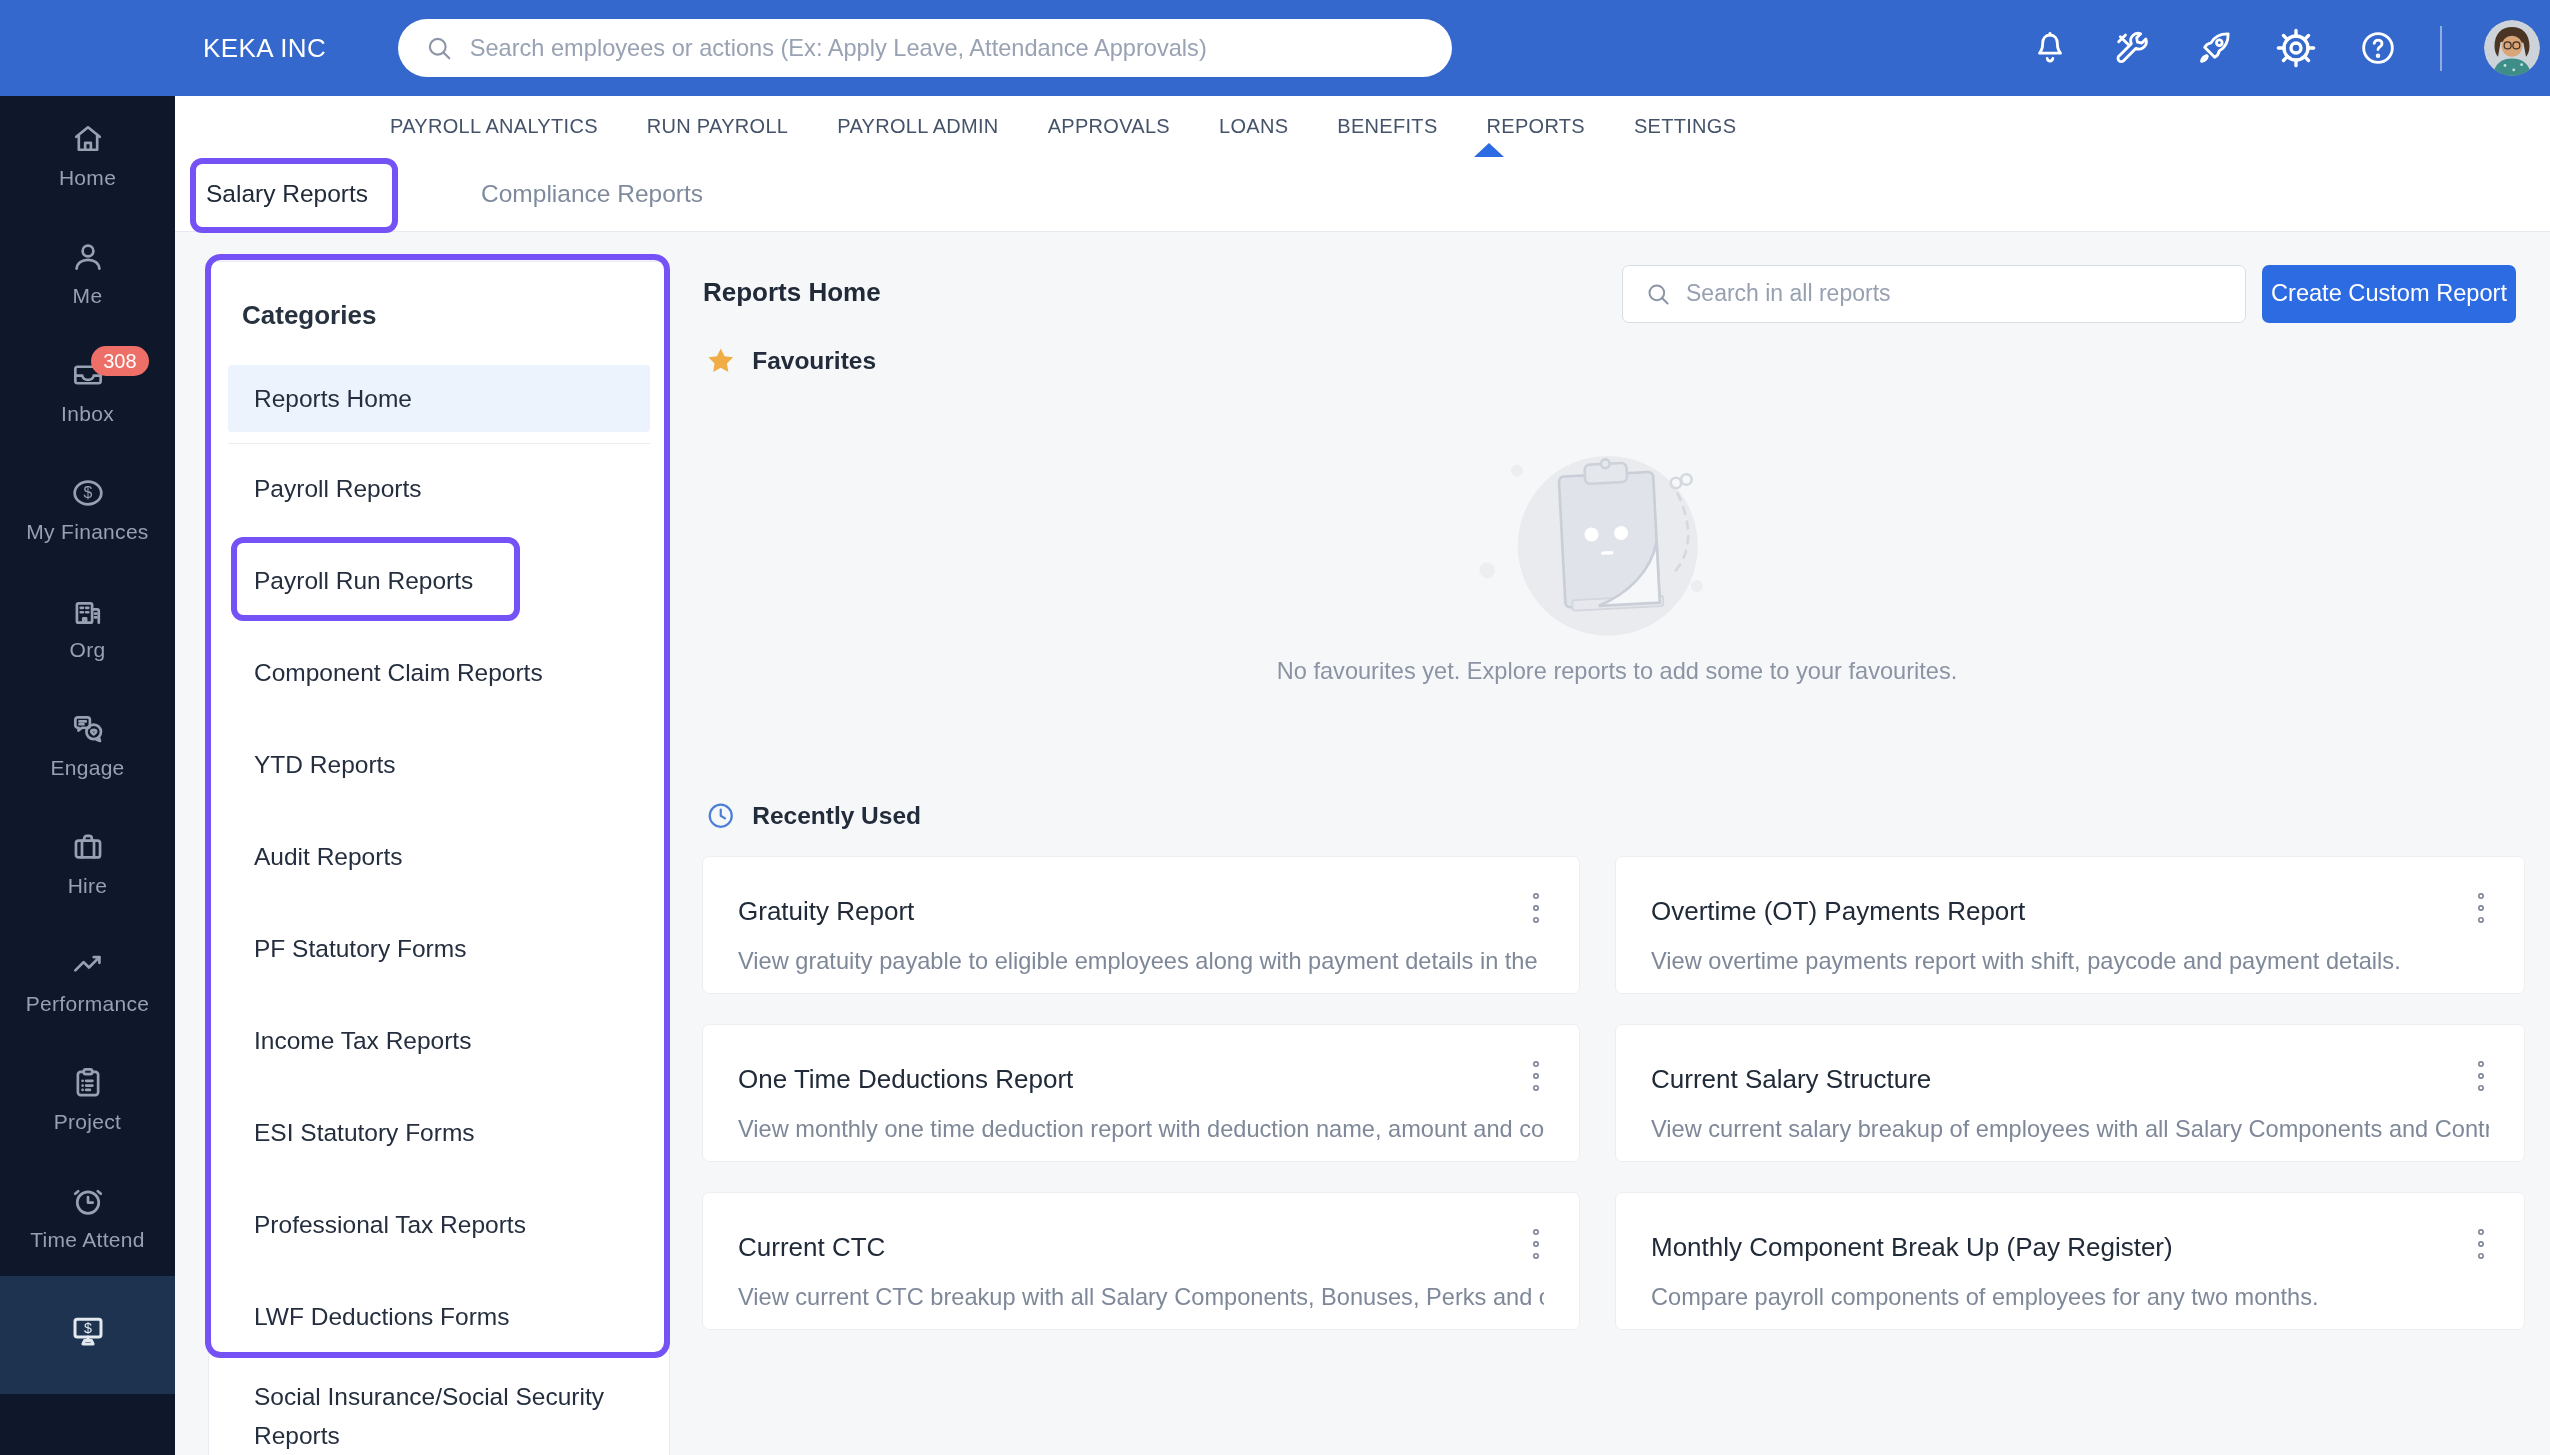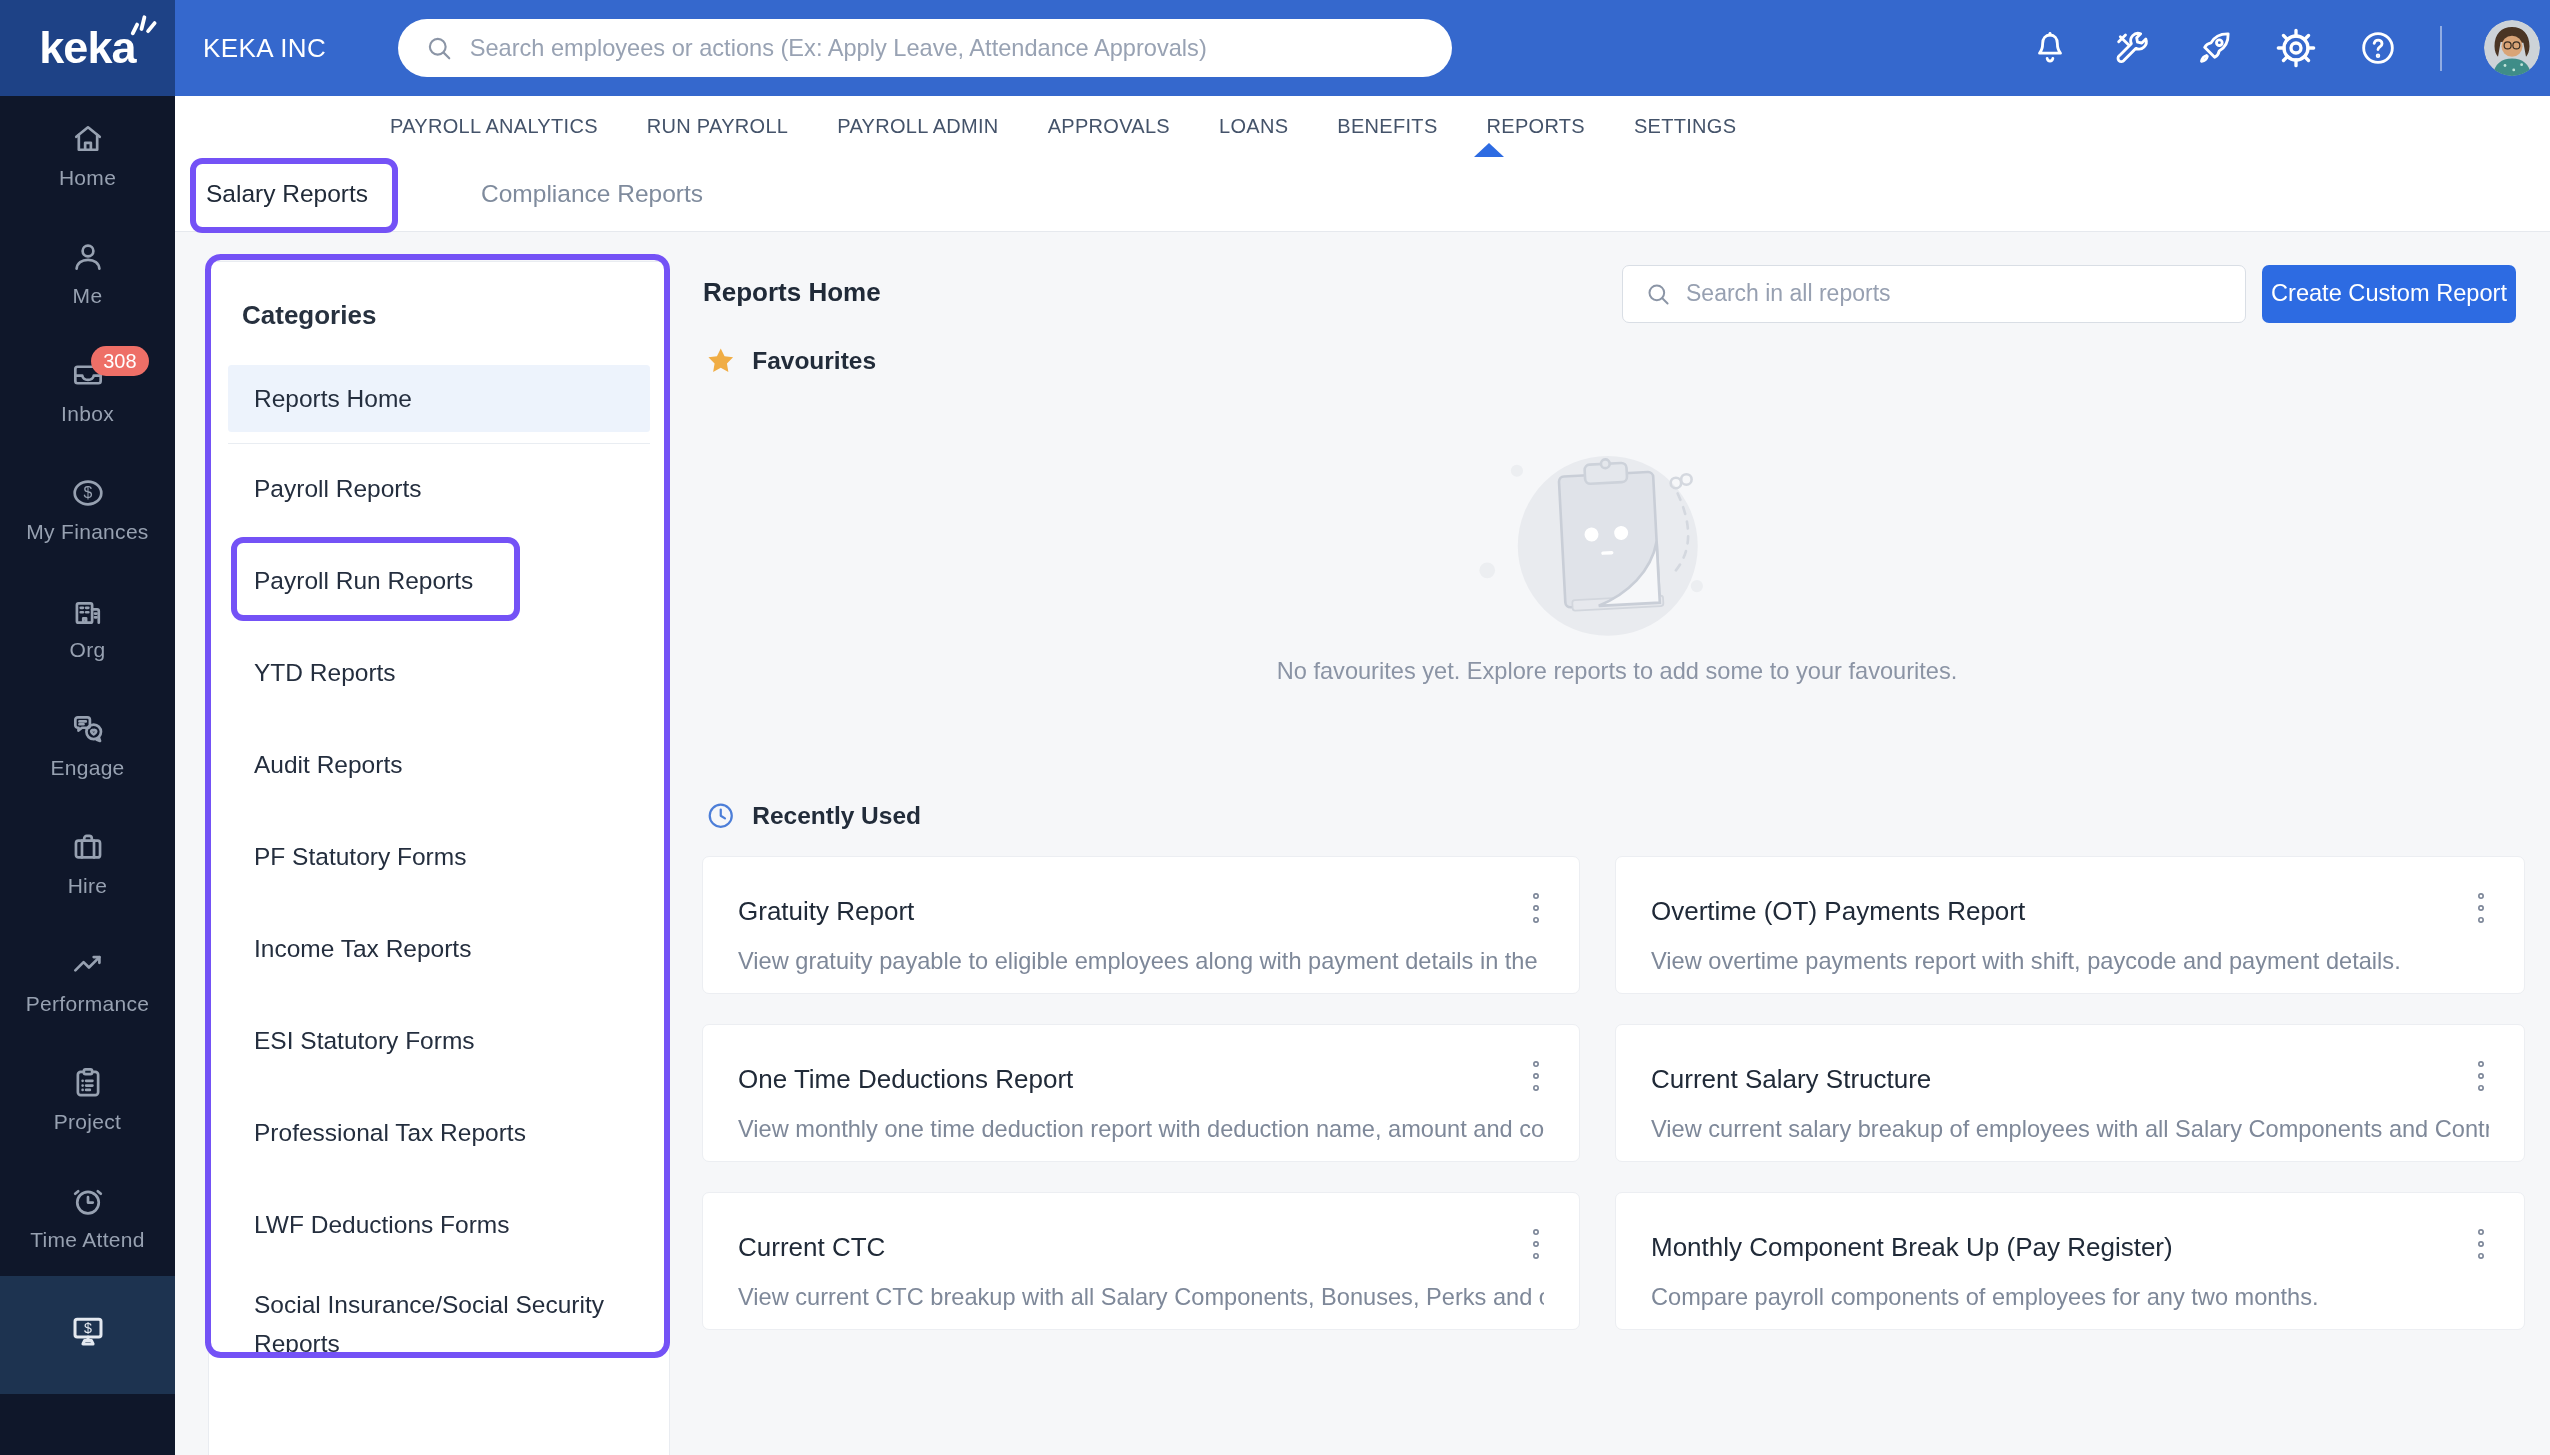--- a/index.html
+++ b/index.html
@@ -83,27 +83,20 @@
   .anno-payrun { left:231px; top:537px; width:289px; height:84px; }
 
   svg.stroke { fill:none; stroke:currentColor; stroke-width:1.7; stroke-linecap:round; stroke-linejoin:round; }
 </style>
 </head>
 <body>
 
 <div id="screen">
 
   <div class="topbar">
-    <div class="logo-block">
-      <div class="logo-word"><span>keka</span>
-        <svg class="logo-spark stroke" width="35" height="35" viewBox="0 0 24 24" style="color:#fff;stroke-width:2.6;">
-          <path d="M6 16l3-6M12 13l2-8M16.5 14.5L21 9"></path>
-        </svg>
-      </div>
-    </div>
     <div class="company-name">KEKA INC</div>
     <div class="top-search">
       <svg class="stroke" width="30" height="30" viewBox="0 0 24 24" style="color:#8b95a6;">
         <circle cx="11" cy="11" r="6.3"></circle>
           <path d="M15.7 15.7L20.2 20.2"></path>
       </svg>
       <input type="text" placeholder="Search employees or actions (Ex: Apply Leave, Attendance Approvals)" style="">
     </div>
     <div class="topbar-right">
       <svg class="tb-icon stroke" viewBox="0 0 24 24">
@@ -267,20 +260,21 @@
   </div>
 
   <div class="content">
 
     <div class="cat-panel">
       <div class="cat-title">Categories</div>
       <div class="cat-active-row">Reports Home</div>
       <div class="cat-divider"></div>
       <div class="cat-item">Payroll Reports</div>
       <div class="cat-item">Payroll Run Reports</div>
+      <div class="cat-item">Component Claim Reports</div>
       <div class="cat-item">YTD Reports</div>
       <div class="cat-item">Audit Reports</div>
       <div class="cat-item">PF Statutory Forms</div>
       <div class="cat-item">Income Tax Reports</div>
       <div class="cat-item">ESI Statutory Forms</div>
       <div class="cat-item">Professional Tax Reports</div>
       <div class="cat-item">LWF Deductions Forms</div>
       <div class="cat-item two-line">Social Insurance/Social Security Reports</div>
     </div>
 

